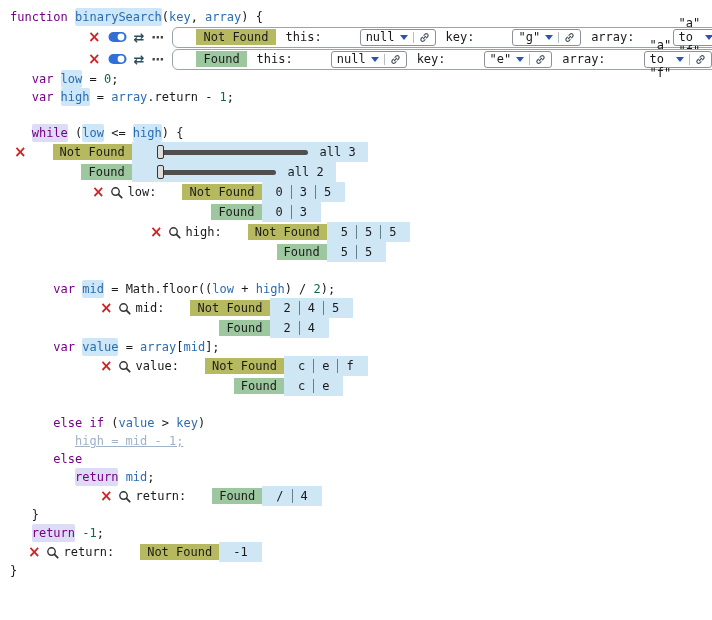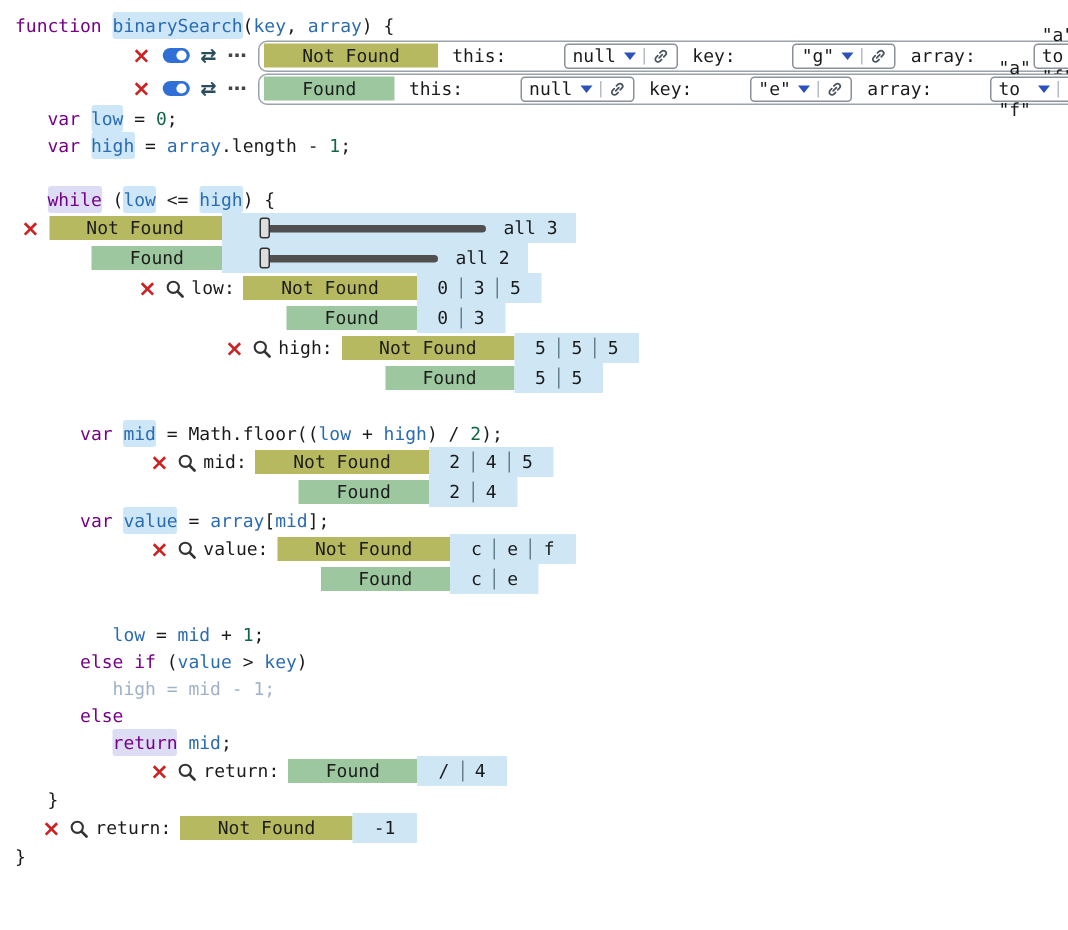--- a/index.html
+++ b/index.html
@@ -15,27 +15,27 @@
     font-family:"DejaVu Sans Mono",monospace;font-size:12px;color:#1a1a1a;
   }
   .row.code{white-space:pre;line-height:18px;min-height:18px;}
   .row.blank{height:18px;}
   .t-k{color:var(--kw);}
   .t-kh{color:var(--kw);background:var(--kw-hl);border-radius:2px;padding:2px 0;margin-top:18px;}
   .t-v{color:var(--var);}
   .t-vh{color:var(--var);background:var(--var-hl);border-radius:2px;padding:2px 0;}
   .t-n{color:var(--num);}
   .t-p{color:#1a1a1a;}
-  .t-x{color:var(--dead);}
+  .t-x{color:var(--dead);text-decoration:underline;}
   .xbtn{color:var(--red);font-family:"DejaVu Sans",sans-serif;font-weight:700;font-size:15px;line-height:1;cursor:pointer;}
   .icon{display:inline-flex;align-items:center;line-height:1;}
   .swap{color:#2a4d5e;font-family:"DejaVu Sans",sans-serif;font-size:13px;font-weight:700;}
   .menu{color:#444;font-family:"DejaVu Sans",sans-serif;font-size:13px;font-weight:700;letter-spacing:1px;}
   .toggle{color:var(--blue);}
-  .badge{padding:1px 25px;color:#1c1c1c;white-space:pre;}
+  .badge{padding:1px 7px;color:#1c1c1c;white-space:pre;margin-left:20px;}
   .badge.nf{background:var(--nf);}
   .badge.f{background:var(--fd);}
   .example{display:flex;align-items:center;gap:7px;height:22px;margin:0;}
   .ex-box{display:inline-flex;align-items:center;gap:7px;border:1px solid #9aa2aa;border-radius:6px;
           padding:1px 9px 1px 3px;background:#fff;height:21px;}
   .param-label{margin-left:3px;}
   .dropdown{display:inline-flex;align-items:center;border:1px solid #8a9199;border-radius:3px;
             background:#fff;padding:0 5px;gap:5px;height:17px;margin-left:31px;}
   .dd-caret{width:0;height:0;border-left:4px solid transparent;border-right:4px solid transparent;
             border-top:5px solid #2a52b8;display:inline-block;}
@@ -151,21 +151,21 @@
             <svg width="11" height="11" viewBox="0 0 16 16" fill="none" stroke="#4a5560" stroke-width="1.7" stroke-linecap="round">
               <path d="M6.5 9.5l3-3"></path>
               <path d="M7.2 4.8l1.6-1.6a2.6 2.6 0 0 1 3.7 3.7l-1.6 1.6"></path>
               <path d="M8.8 11.2l-1.6 1.6a2.6 2.6 0 0 1-3.7-3.7l1.6-1.6"></path>
             </svg>
           </span>
         </span>
       </span>
     </div>
     <div class="row code"><span class="t-p">   </span><span class="t-k">var</span><span class="t-p"> </span><span class="t-vh">low</span><span class="t-p"> = </span><span class="t-n">0</span><span class="t-p">;</span></div>
-    <div class="row code"><span class="t-p">   </span><span class="t-k">var</span><span class="t-p"> </span><span class="t-vh">high</span><span class="t-p"> = </span><span class="t-v">array</span><span class="t-p">.length - </span><span class="t-n">1</span><span class="t-p">;</span></div>
+    <div class="row code"><span class="t-p">   </span><span class="t-k">var</span><span class="t-p"> </span><span class="t-vh">high</span><span class="t-p"> = </span><span class="t-v">array</span><span class="t-p">.return - </span><span class="t-n">1</span><span class="t-p">;</span></div>
     <div class="row blank"></div>
     <div class="row code"><span class="t-p">   </span><span class="t-kh">while</span><span class="t-p"> (</span><span class="t-vh">low</span><span class="t-p"> &lt;= </span><span class="t-vh">high</span><span class="t-p">) {</span></div>
     <div class="pair sliders" style="margin-left: 4px;">
       <span class="g-lead">
         <span class="xbtn">×</span>
       </span>
       <span class="badge nf">Not Found</span>
       <span class="g-cont slider-panel">
         <span class="track" style="width: 150px;">
           <span class="thumb"></span>
@@ -274,21 +274,20 @@
         <span class="cell">f</span>
       </span>
       <span class="g-lead"></span>
       <span class="badge f">Found</span>
       <span class="g-cont vals">
         <span class="cell">c</span>
         <span class="cell">e</span>
       </span>
     </div>
     <div class="row blank"></div>
-    <div class="row code"><span class="t-p">         </span><span class="t-v">low</span><span class="t-p"> = </span><span class="t-v">mid</span><span class="t-p"> + </span><span class="t-n">1</span><span class="t-p">;</span></div>
     <div class="row code"><span class="t-p">      </span><span class="t-k">else</span><span class="t-p"> </span><span class="t-k">if</span><span class="t-p"> (</span><span class="t-v">value</span><span class="t-p"> &gt; </span><span class="t-v">key</span><span class="t-p">)</span></div>
     <div class="row code"><span class="t-p">         </span><span class="t-x">high = mid - 1;</span></div>
     <div class="row code"><span class="t-p">      </span><span class="t-k">else</span></div>
     <div class="row code"><span class="t-p">         </span><span class="t-kh">return</span><span class="t-p"> </span><span class="t-v">mid</span><span class="t-p">;</span></div>
     <div class="pair probe" style="margin-left: 90px;">
       <span class="g-lead">
         <span class="xbtn">×</span>
         <span class="icon mag">
           <svg width="13" height="13" viewBox="0 0 16 16">
             <circle cx="6.8" cy="6.8" r="4.6" fill="none" stroke="#333" stroke-width="1.7"></circle>
@@ -297,20 +296,21 @@
         </span>
         <span class="probe-label">return:</span>
       </span>
       <span class="badge f">Found</span>
       <span class="g-cont vals">
         <span class="cell">/</span>
         <span class="cell">4</span>
       </span>
     </div>
     <div class="row code"><span class="t-p">   }</span></div>
+    <div class="row code"><span class="t-p">   </span><span class="t-kh">return</span><span class="t-p"> </span><span class="t-n">-1</span><span class="t-p">;</span></div>
     <div class="pair probe" style="margin-left: 18px;">
       <span class="g-lead">
         <span class="xbtn">×</span>
         <span class="icon mag">
           <svg width="13" height="13" viewBox="0 0 16 16">
             <circle cx="6.8" cy="6.8" r="4.6" fill="none" stroke="#333" stroke-width="1.7"></circle>
             <line x1="10.4" y1="10.4" x2="14.4" y2="14.4" stroke="#333" stroke-width="2.2" stroke-linecap="round"></line>
           </svg>
         </span>
         <span class="probe-label">return:</span>

